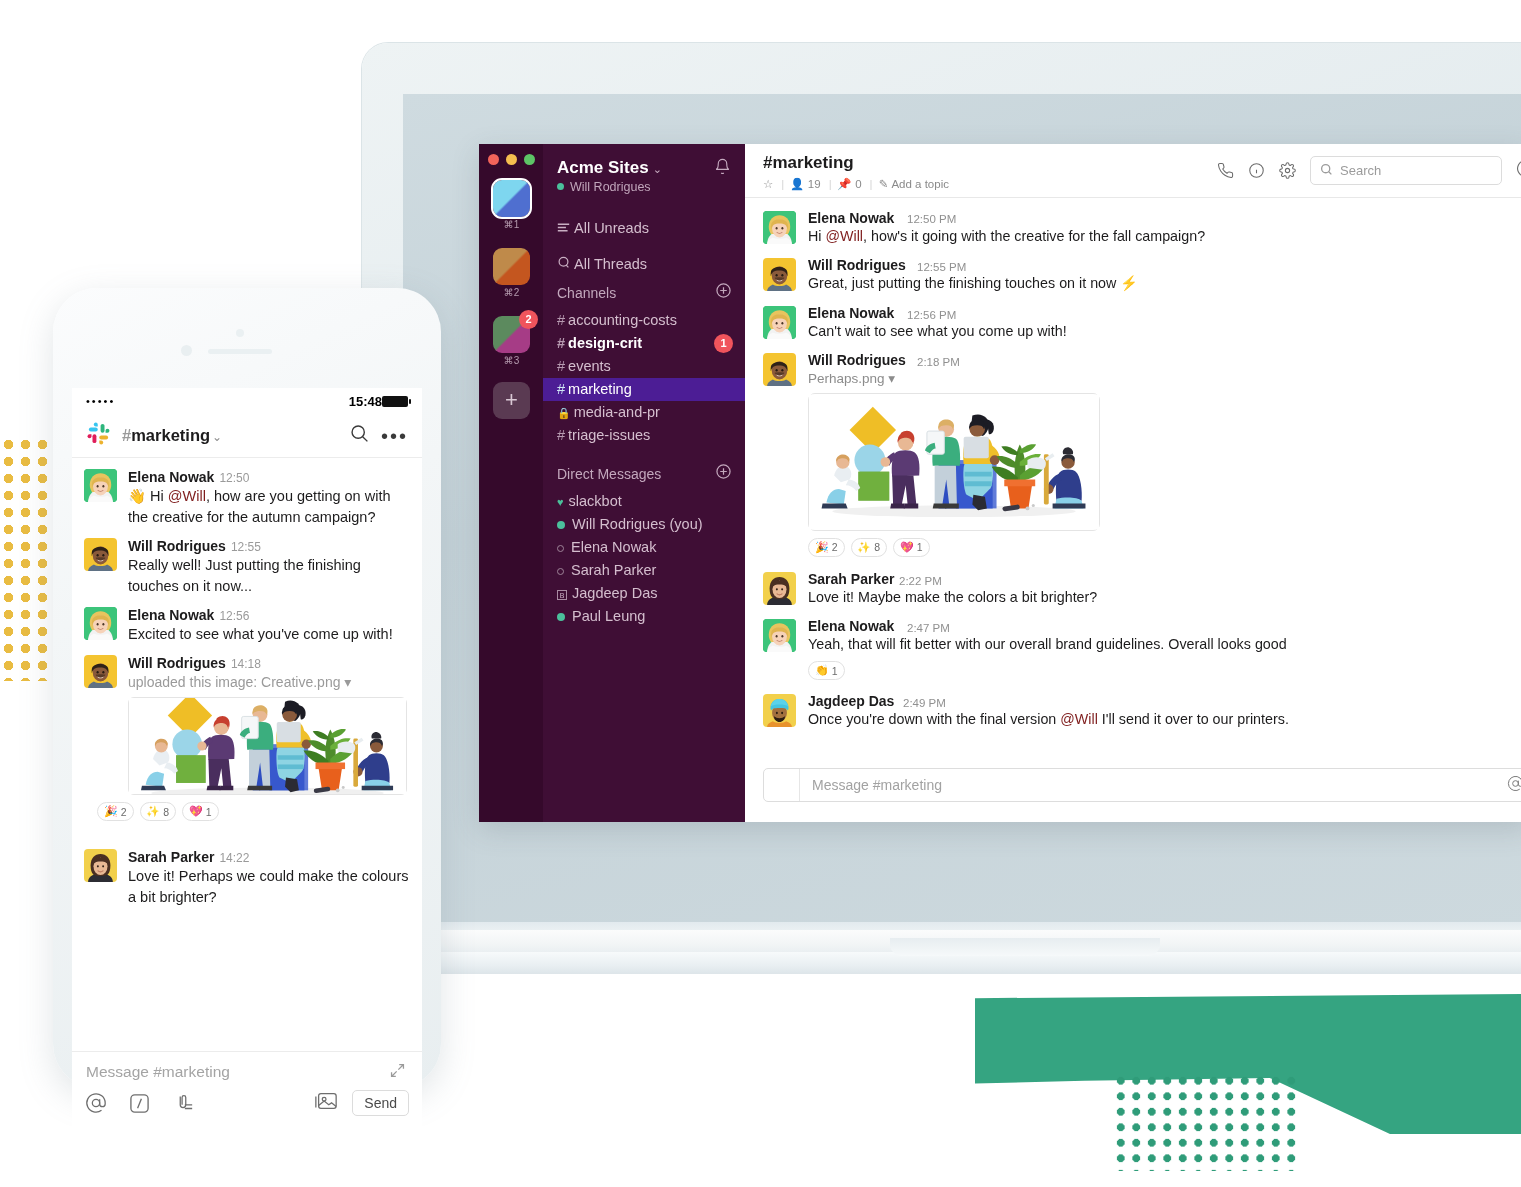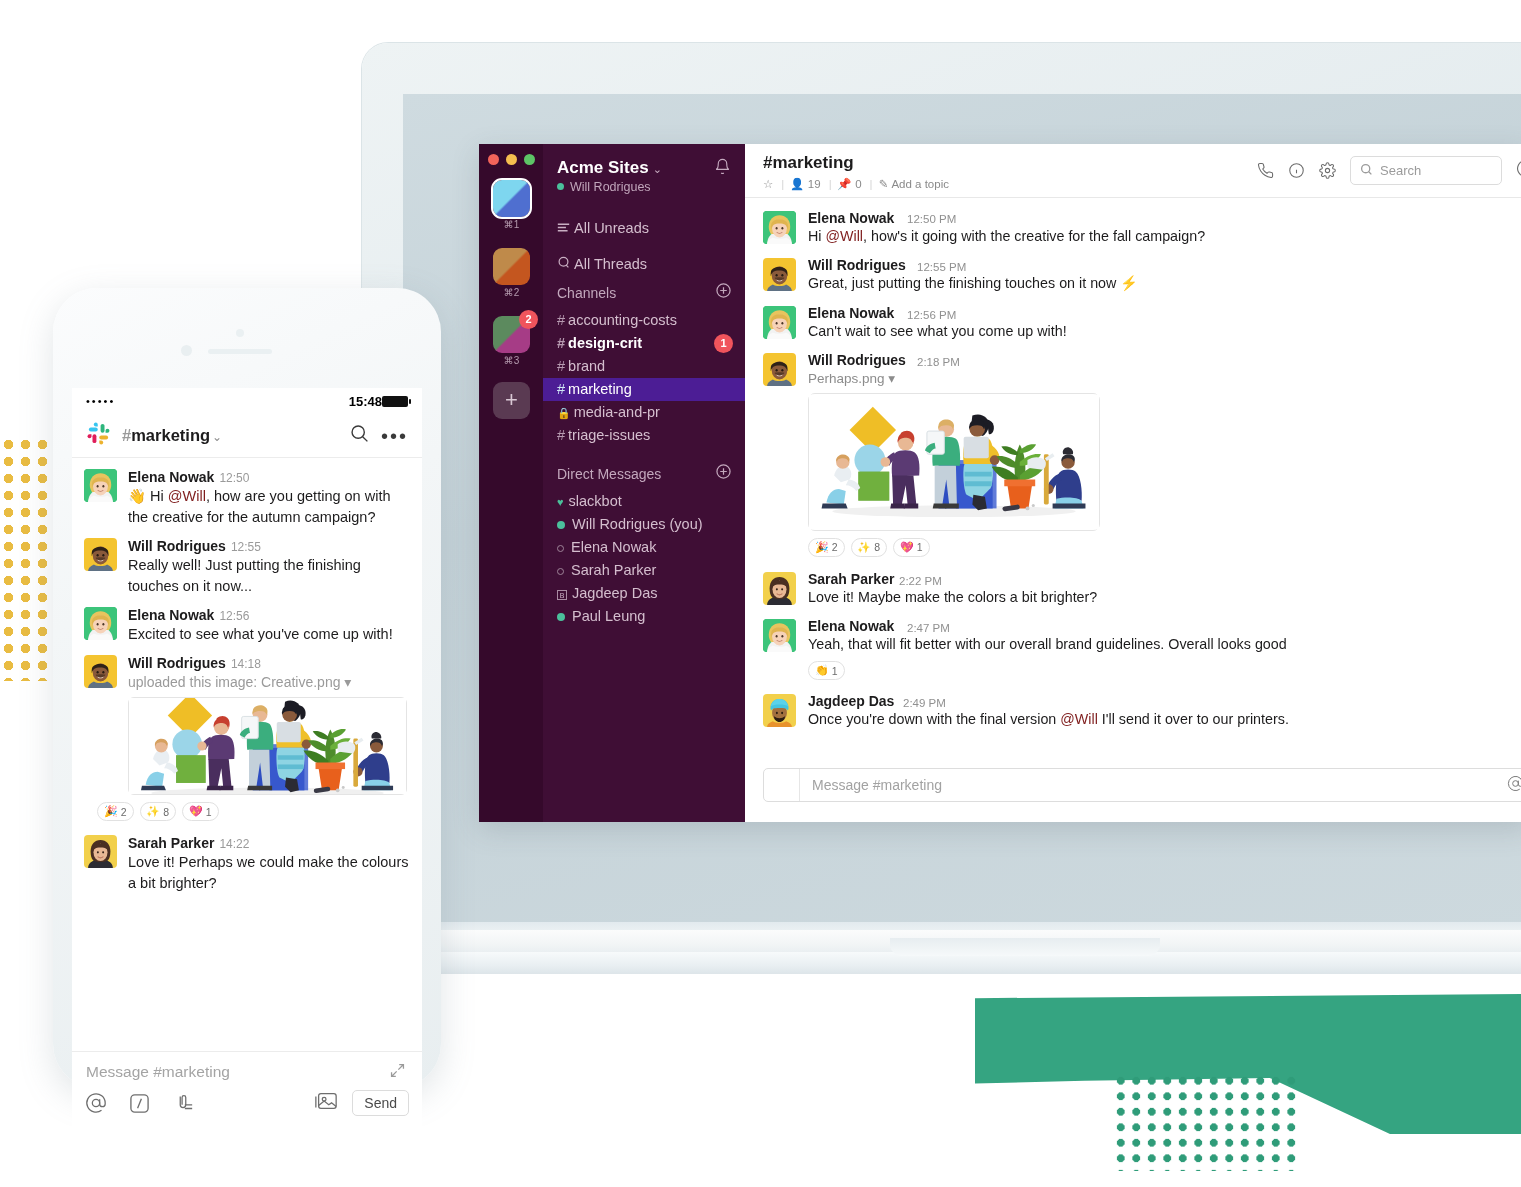--- a/index.html
+++ b/index.html
@@ -122,21 +122,21 @@
 
   
   .main{ position:absolute; left:266px; top:0; right:0; height:100%; background:#fff; }
   .chat-hd{ position:absolute; left:0; top:0; right:0; height:54px; border-bottom:1px solid #E8E8E8; }
   .chan-title{ position:absolute; left:18px; top:9px; font-size:17px; font-weight:bold; color:#1D1C1D; }
   .chan-meta{ position:absolute; left:18px; top:33px; font-size:11.5px; color:#8A8A8A; }
   .chan-meta span{ margin-right:3px; }
   .sep{ color:#D6D6D6; margin:0 5px; }
   .hd-icons{ position:absolute; right:0; top:12px; display:flex; align-items:center; gap:14px; }
   .hd-ico{ color:#6C6C6C; display:inline-flex; }
-  .searchbox{ width:152px; height:29px; border:1px solid #DCDCDC; border-radius:5px;
+  .searchbox{ width:192px; height:29px; border:1px solid #DCDCDC; border-radius:5px;
      display:flex; align-items:center; padding:0 9px; color:#9B9B9B; font-size:13px; gap:7px; }
   .at-ico{ color:#6C6C6C; font-size:17px; margin-right:-6px; }
 
   .msgs{ position:absolute; left:0; top:54px; right:0; bottom:62px; padding:12px 18px 0 18px; overflow:hidden; }
   .msg{ position:relative; padding-left:45px; margin-bottom:11px; }
   .av{ position:absolute; left:0; top:1px; width:33px; height:33px; border-radius:4px; overflow:hidden; }
   .who{ font-size:14px; font-weight:bold; color:#1D1C1D; }
   .tm{ font-size:11.5px; color:#909090; margin-left:6px; font-weight:normal; }
   .body{ font-size:14.3px; color:#1D1C1D; line-height:1.35; margin-top:1px; }
   .mention{ color:#7f1d1d; }
@@ -406,21 +406,21 @@
       </div>
 
       <div class="chan" style="top:165px">
         <span class="h">#</span><span>accounting-costs</span>
       </div>
       <div class="chan unread" style="top:188px">
         <span class="h">#</span><span>design-crit</span>
         <span class="badge cbadge">1</span>
       </div>
       <div class="chan" style="top:211px">
-        <span class="h">#</span><span>brand</span>
+        <span class="h">#</span><span>events</span>
       </div>
       <div class="chan active" style="top:234px">
         <span class="h" style="color:#cfe7f5">#</span><span>marketing</span>
       </div>
       <div class="chan" style="top:257px">
         <span class="h" style="font-size:11px">🔒</span><span>media-and-pr</span>
       </div>
       <div class="chan" style="top:280px">
         <span class="h">#</span><span>triage-issues</span>
       </div>
@@ -693,21 +693,21 @@
                 <span class="e">✨</span>
                 <span>8</span>
               </div>
             <div class="react">
                 <span class="e">💖</span>
                 <span>1</span>
               </div>
           </div>
         </div>
 
-        <div class="pmsg" style="margin-top:13px">
+        <div class="pmsg" style="margin-top:27px">
           <div class="pav">
               <svg class="avw" viewBox="0 0 40 40">
                 <use href="#av-sarah"></use>
               </svg>
             </div>
           <div><span class="pwho">Sarah Parker</span><span class="ptm">14:22</span></div>
           <div class="pbody">Love it! Perhaps we could make the colours a bit brighter?</div>
         </div>
       </div>
 

